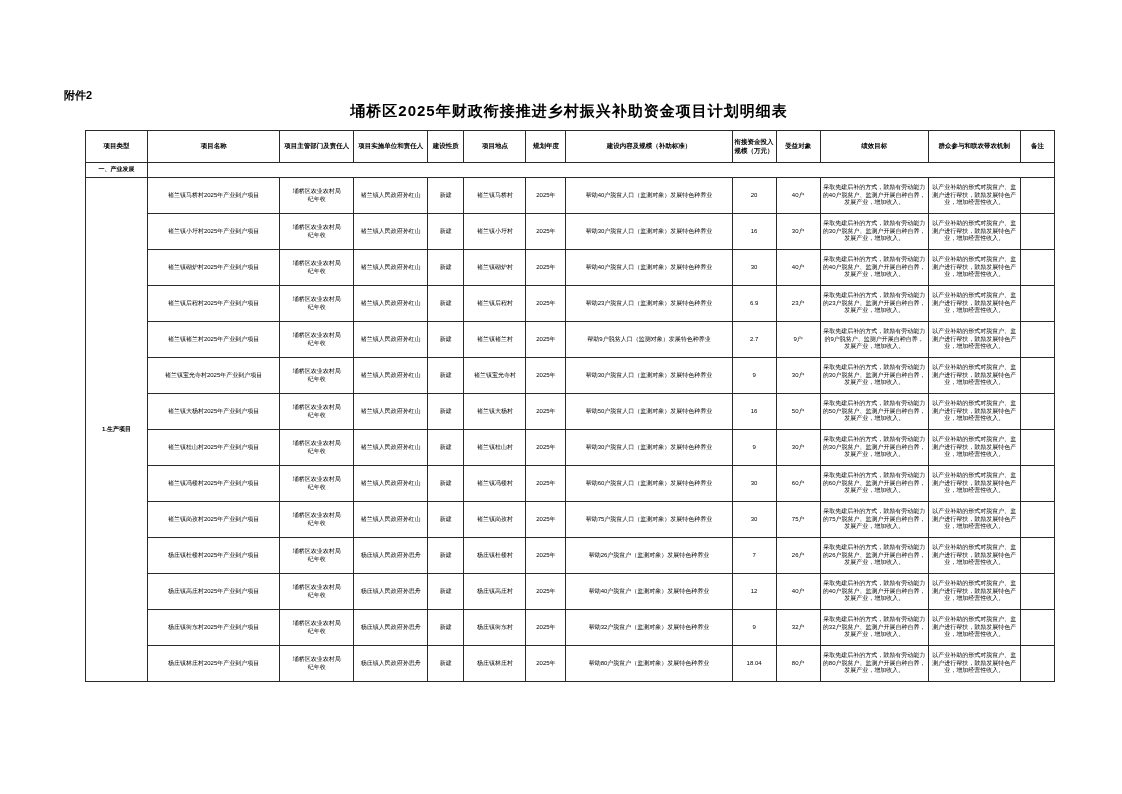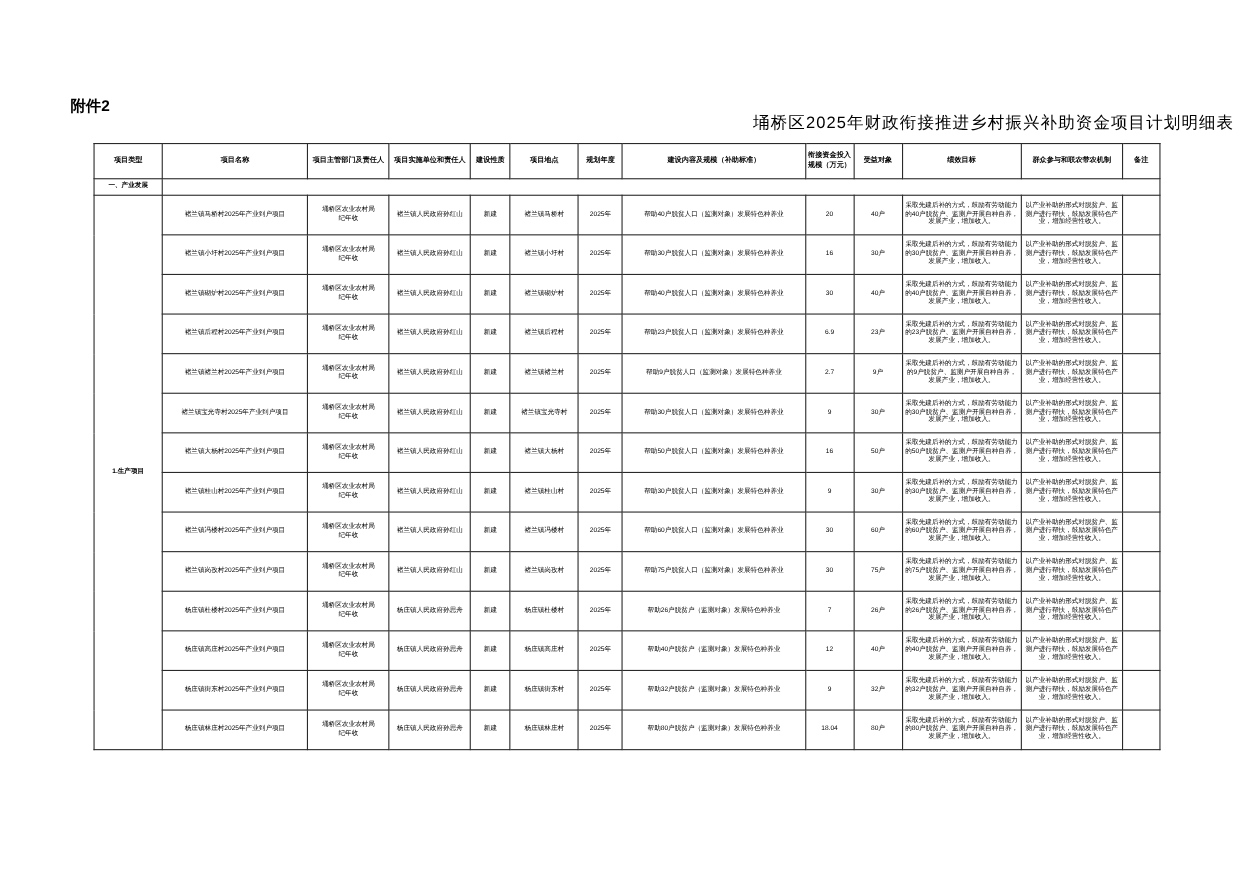--- a/index.html
+++ b/index.html
@@ -1,19 +1,19 @@
 <!DOCTYPE html>
 <html><head>
 <meta charset="utf-8">
 <style>
   html,body{margin:0;padding:0;background:#ffffff;}
   body{width:1122px;height:794px;font-family:"Liberation Sans","DejaVu Sans",sans-serif;color:#000;}
   .page{position:relative;width:1122px;height:794px;background:#fff;overflow:hidden;}
-  .attachment{position:absolute;left:64px;top:88px;font-size:14px;font-weight:bold;}
-  .doc-title{position:absolute;left:0;right:0;top:102px;margin:0;text-align:right;font-size:15px;font-weight:normal;letter-spacing:1px;padding-left:16px;}
+  .attachment{position:absolute;left:64px;top:88px;font-size:11px;font-weight:bold;}
+  .doc-title{position:absolute;left:0;right:0;top:102px;margin:0;text-align:center;font-size:15px;font-weight:bold;letter-spacing:1px;padding-left:16px;}
   table.main{position:absolute;left:85px;top:130px;width:970px;border-collapse:collapse;table-layout:fixed;background:#fff;}
   table.main th, table.main td{border:1px solid #2a2a2a;overflow:hidden;padding:1px 2px;box-sizing:border-box;}
   table.main th{font-size:6.5px;font-weight:bold;text-align:center;vertical-align:middle;line-height:1.25;}
   table.main td{font-size:6px;text-align:center;vertical-align:middle;line-height:1.25;}
   tr.header-row{height:32px;}
   tr.section-row{height:15px;}
   tr.data-row{height:36px;}
   td.section-cell{text-align:left;font-weight:bold;font-size:6.5px;padding-left:3px;white-space:nowrap;}
   td.category-cell{font-weight:bold;font-size:6.5px;vertical-align:top;padding-top:14px;}
   td.cell-dept{white-space:pre-line;}

